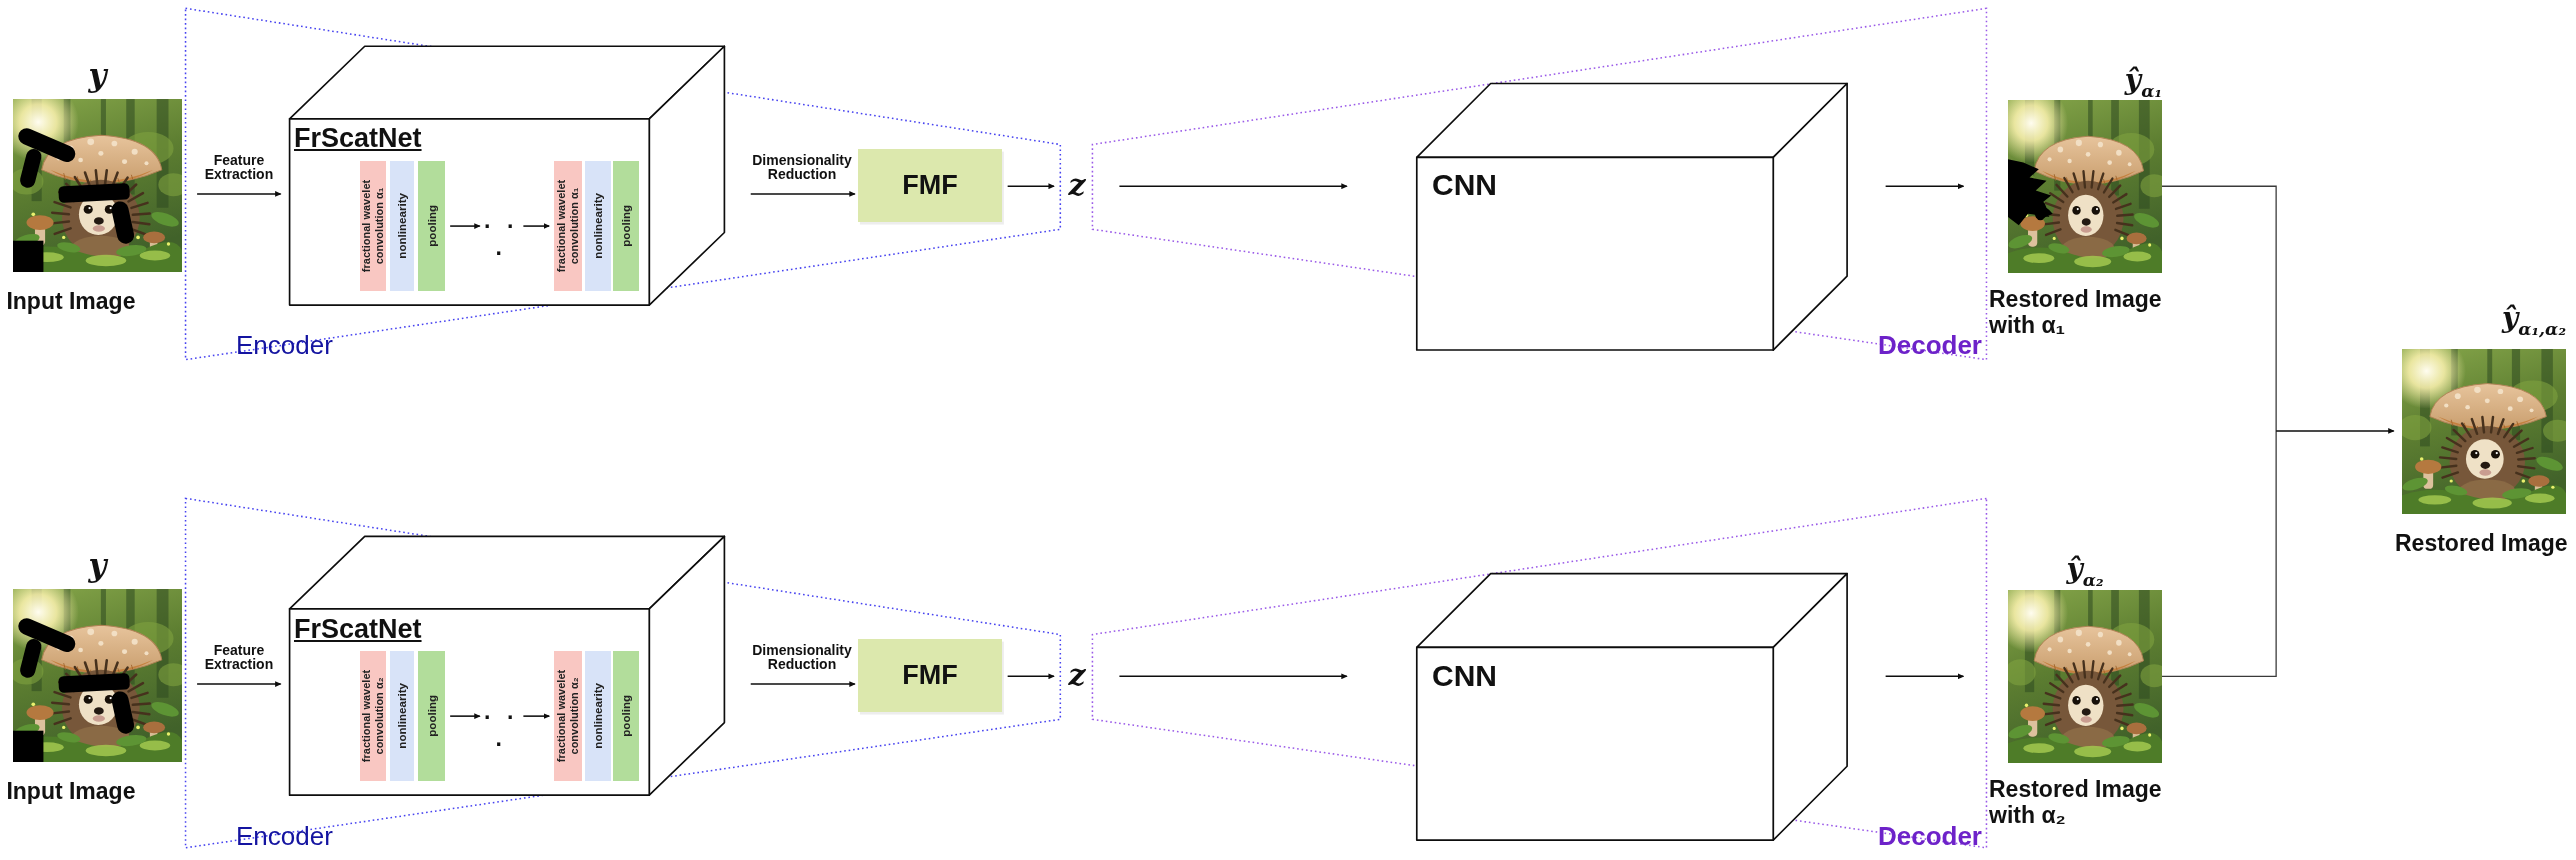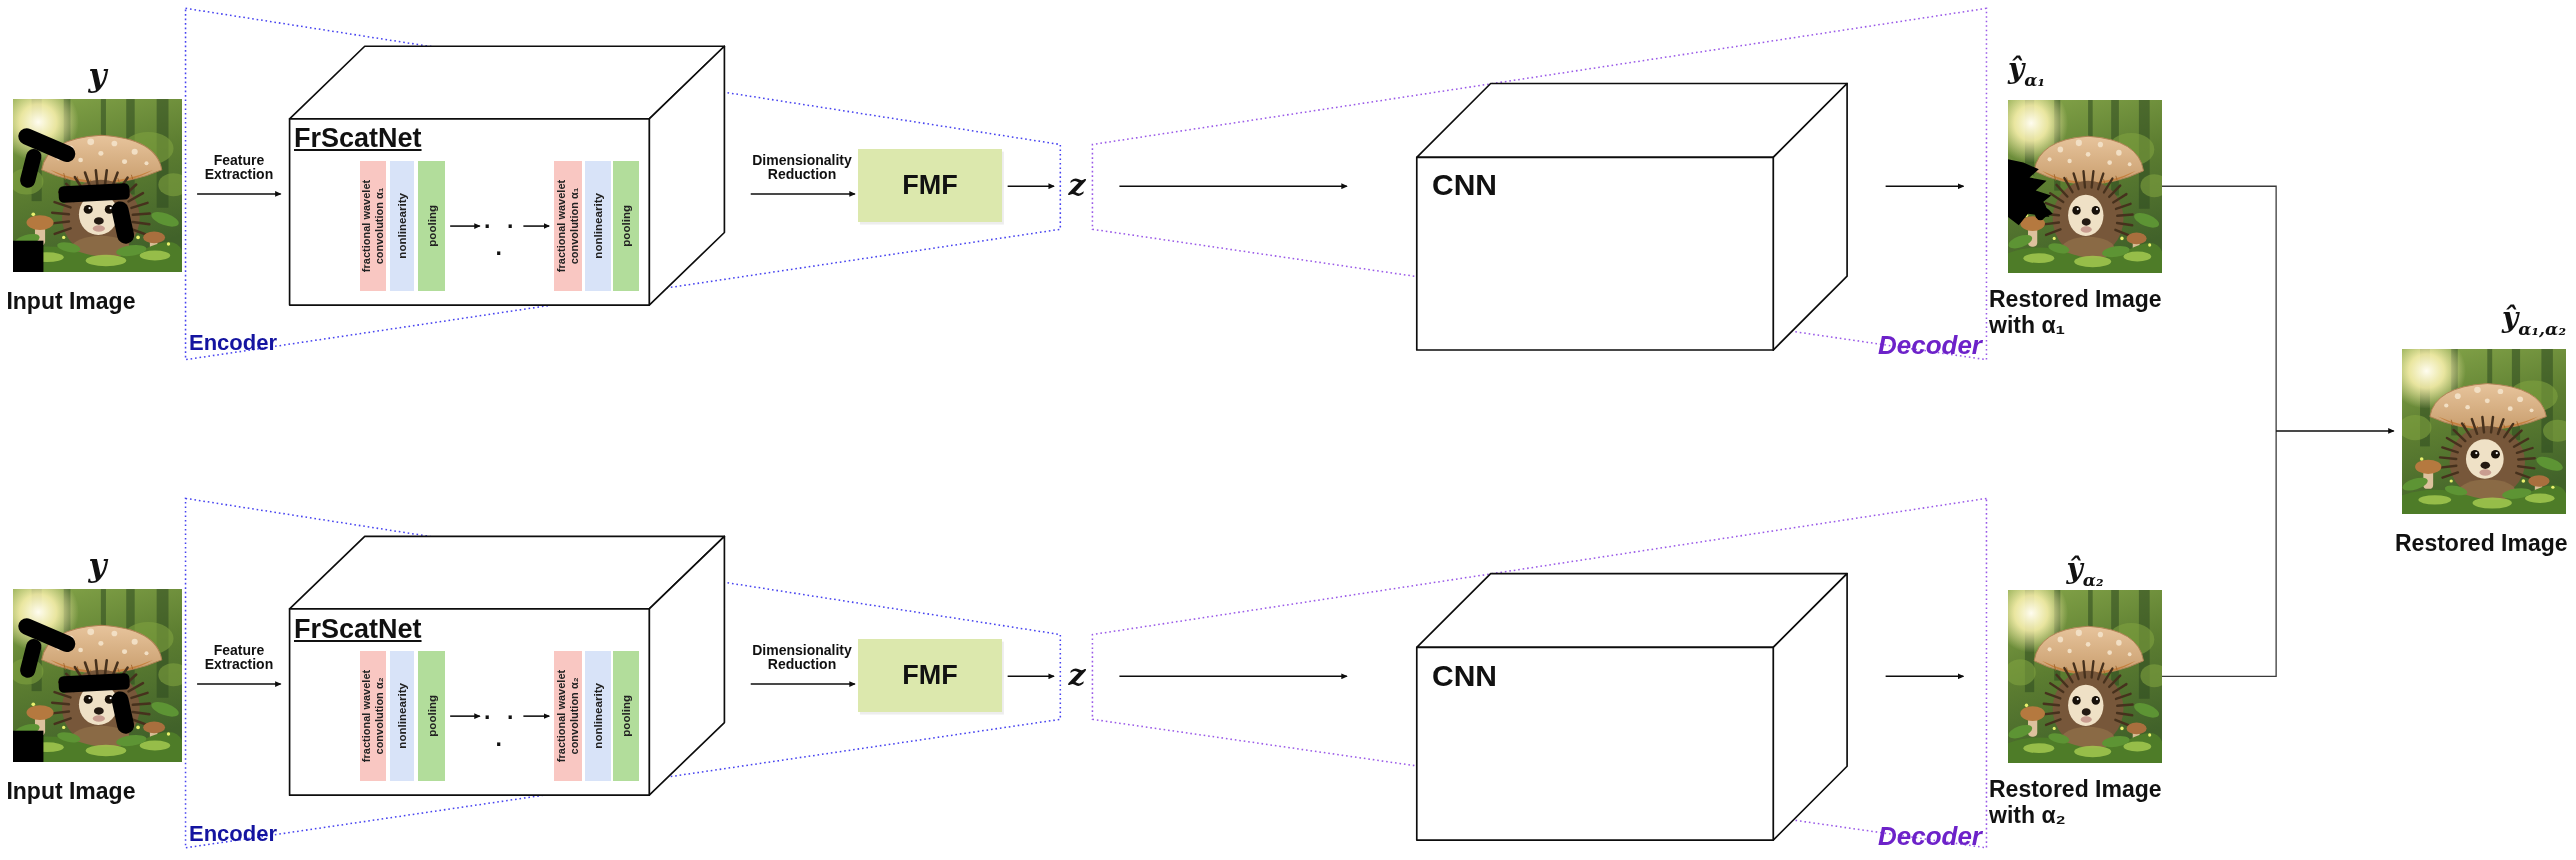--- a/index.html
+++ b/index.html
@@ -15,22 +15,22 @@
   .conn{fill:none;stroke:#3a3a3a;stroke-width:2;}
   
   .mathlab{font:700 italic 31px "DejaVu Serif",serif;text-align:center;}
   .mathz{font:700 italic 30px "DejaVu Serif",serif;text-align:center;}
   .mhat{font:700 italic 28px "DejaVu Serif",serif;}
   .msub{font:700 italic 17.3px "DejaVu Serif",serif;vertical-align:-7.7px;letter-spacing:0;}
   .cap{font-weight:700;font-size:23px;line-height:1.12;}
   .flow-label{font-weight:700;font-size:14px;line-height:1.03;text-align:center;}
   .boxname{font-weight:700;font-size:27px;text-decoration:underline;}
   .cnnname{font-weight:700;font-size:30px;}
-  .encname{font-weight:700;font-size:22px;color:var(--encoder-text,#1414a0);}
-  .decname{font-weight:700;font-size:26px;color:var(--decoder-text,#6d22c9);text-align:right;font-style:italic;}
+  .encname{font-weight:400;font-size:26px;color:var(--encoder-text,#1414a0);margin-left:47px;}
+  .decname{font-weight:700;font-size:26px;color:var(--decoder-text,#6d22c9);text-align:right;}
   .fmf{display:flex;align-items:center;justify-content:center;font-weight:700;font-size:27px;
        background:var(--fmf-fill,#dce8ad);box-shadow:1.9px 2.6px 0 rgba(0,0,0,0.07);}
   .dots{font-weight:700;font-size:23px;letter-spacing:4.5px;text-align:center;}
   
   .strip{display:flex;align-items:center;justify-content:center;overflow:visible;}
   .strip-conv{background:var(--conv-fill,#f9c7c2);}
   .strip-nl{background:var(--nonlinearity-fill,#d8e3f8);}
   .strip-pool{background:var(--pooling-fill,#b2dd9b);}
   .rot{transform:rotate(-90deg);white-space:nowrap;text-align:center;
        font-weight:700;font-size:11px;line-height:1.18;color:#222;}
@@ -259,21 +259,21 @@
   </div>
 
   <div class="abs fmf" style="left:858px;top:149px;width:144px;height:73px">FMF</div>
 
   <div class="abs mathz" style="left:1059px;top:167px;width:36px">z</div>
 
   <div class="abs cnnname" style="left:1432px;top:168px">CNN</div>
 
   <div class="abs decname" style="left:1844px;top:330px;width:138px">Decoder</div>
 
-  <div class="abs" style="left:2008px;top:52px;width:154px;text-align:left">
+  <div class="abs" style="left:2008px;top:63px;width:154px;text-align:right">
     <span class="mhat">ŷ</span><span class="msub">α₁</span>
   </div>
   <div class="abs photo" style="left:2008px;top:100px;width:154px;height:173px">
       <svg viewBox="0 0 100 105" preserveAspectRatio="none" xmlns="http://www.w3.org/2000/svg">
     <defs>
       <linearGradient id="pbg" x1="0" y1="0" x2="0.3" y2="1">
         <stop offset="0" stop-color="#86a64a"></stop>
             <stop offset="0.5" stop-color="#5d7e31"></stop>
             <stop offset="1" stop-color="#41622a"></stop>
       </linearGradient>

